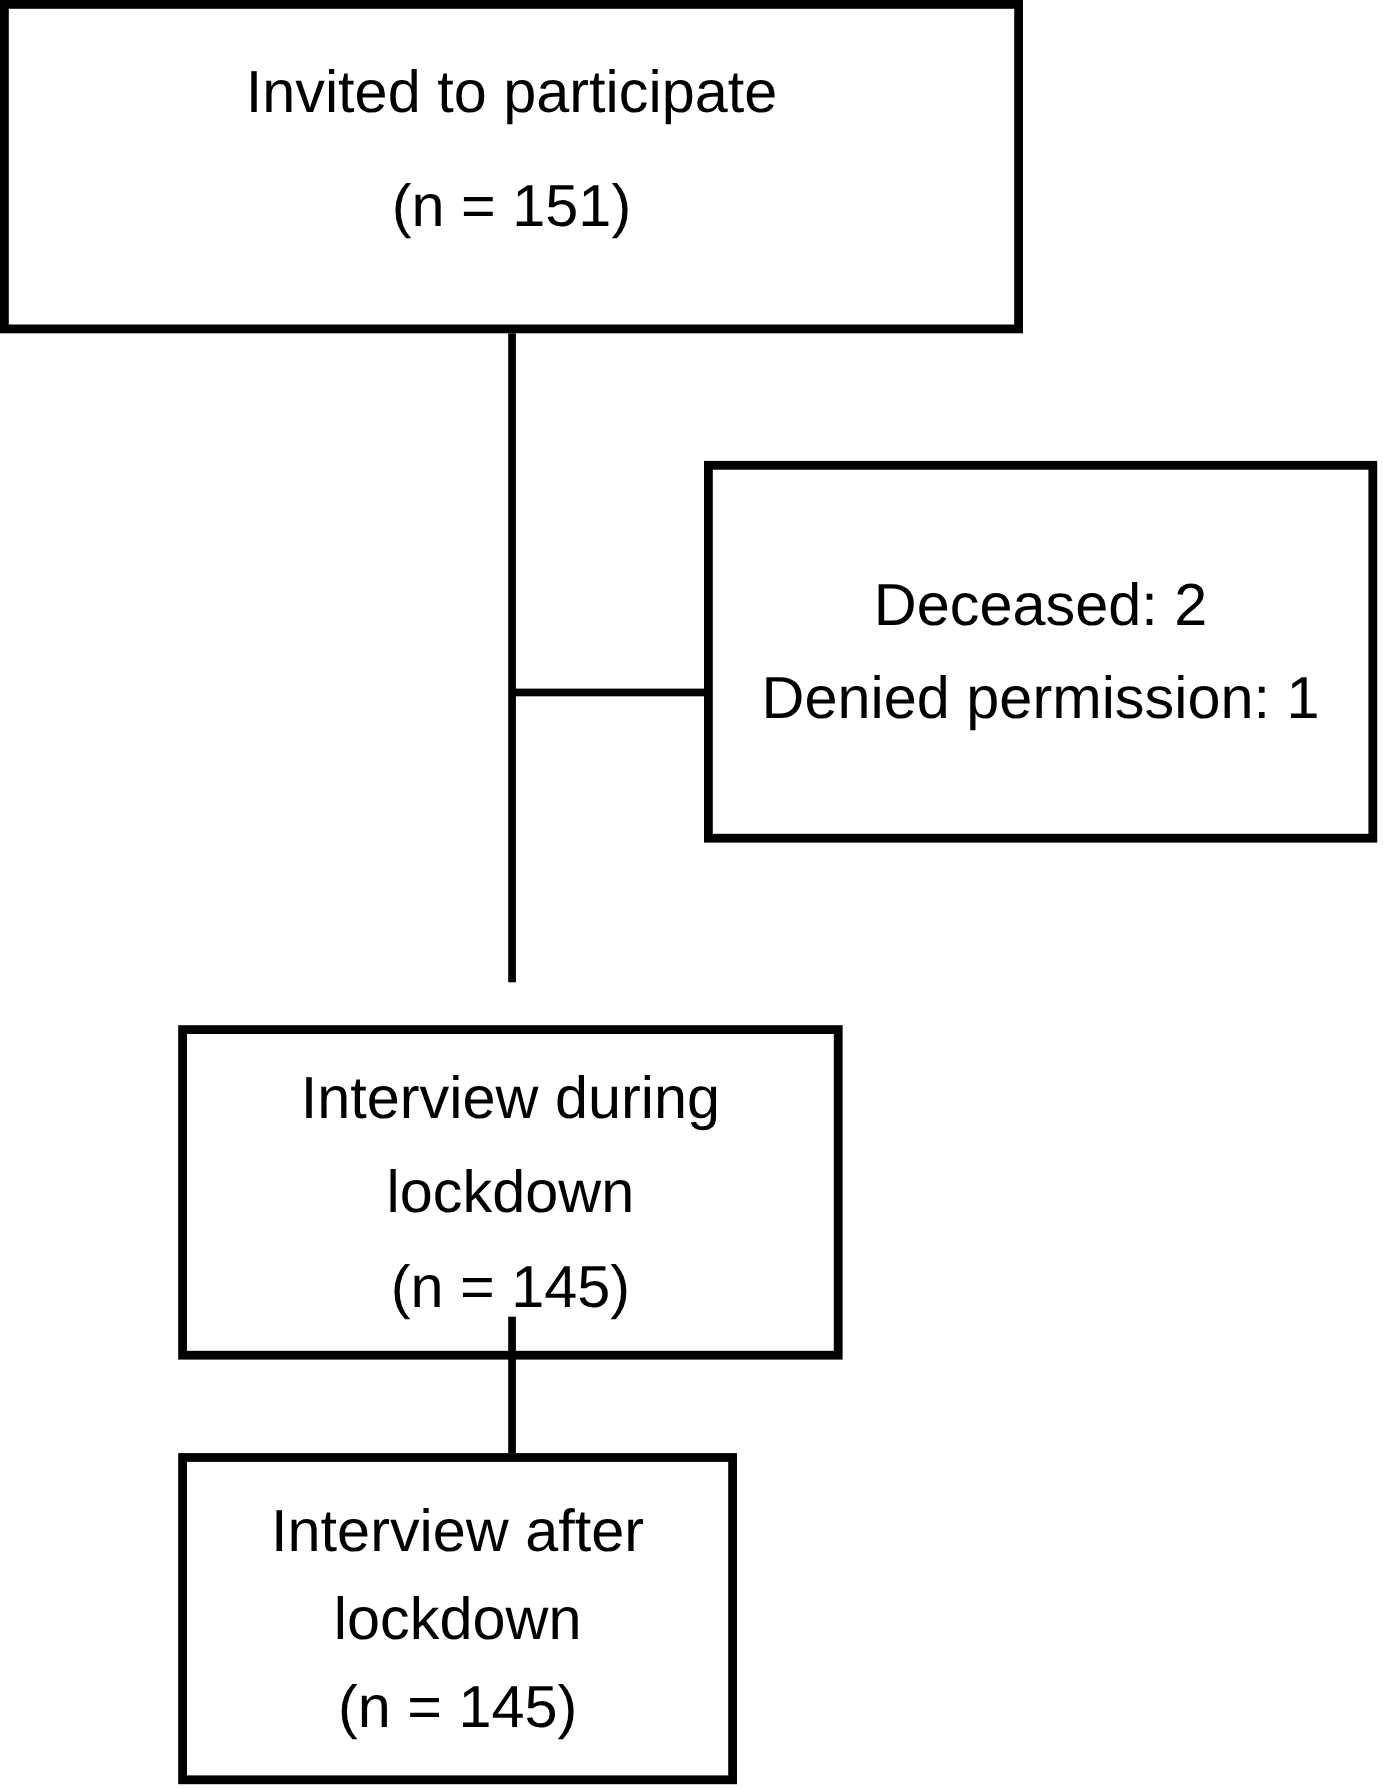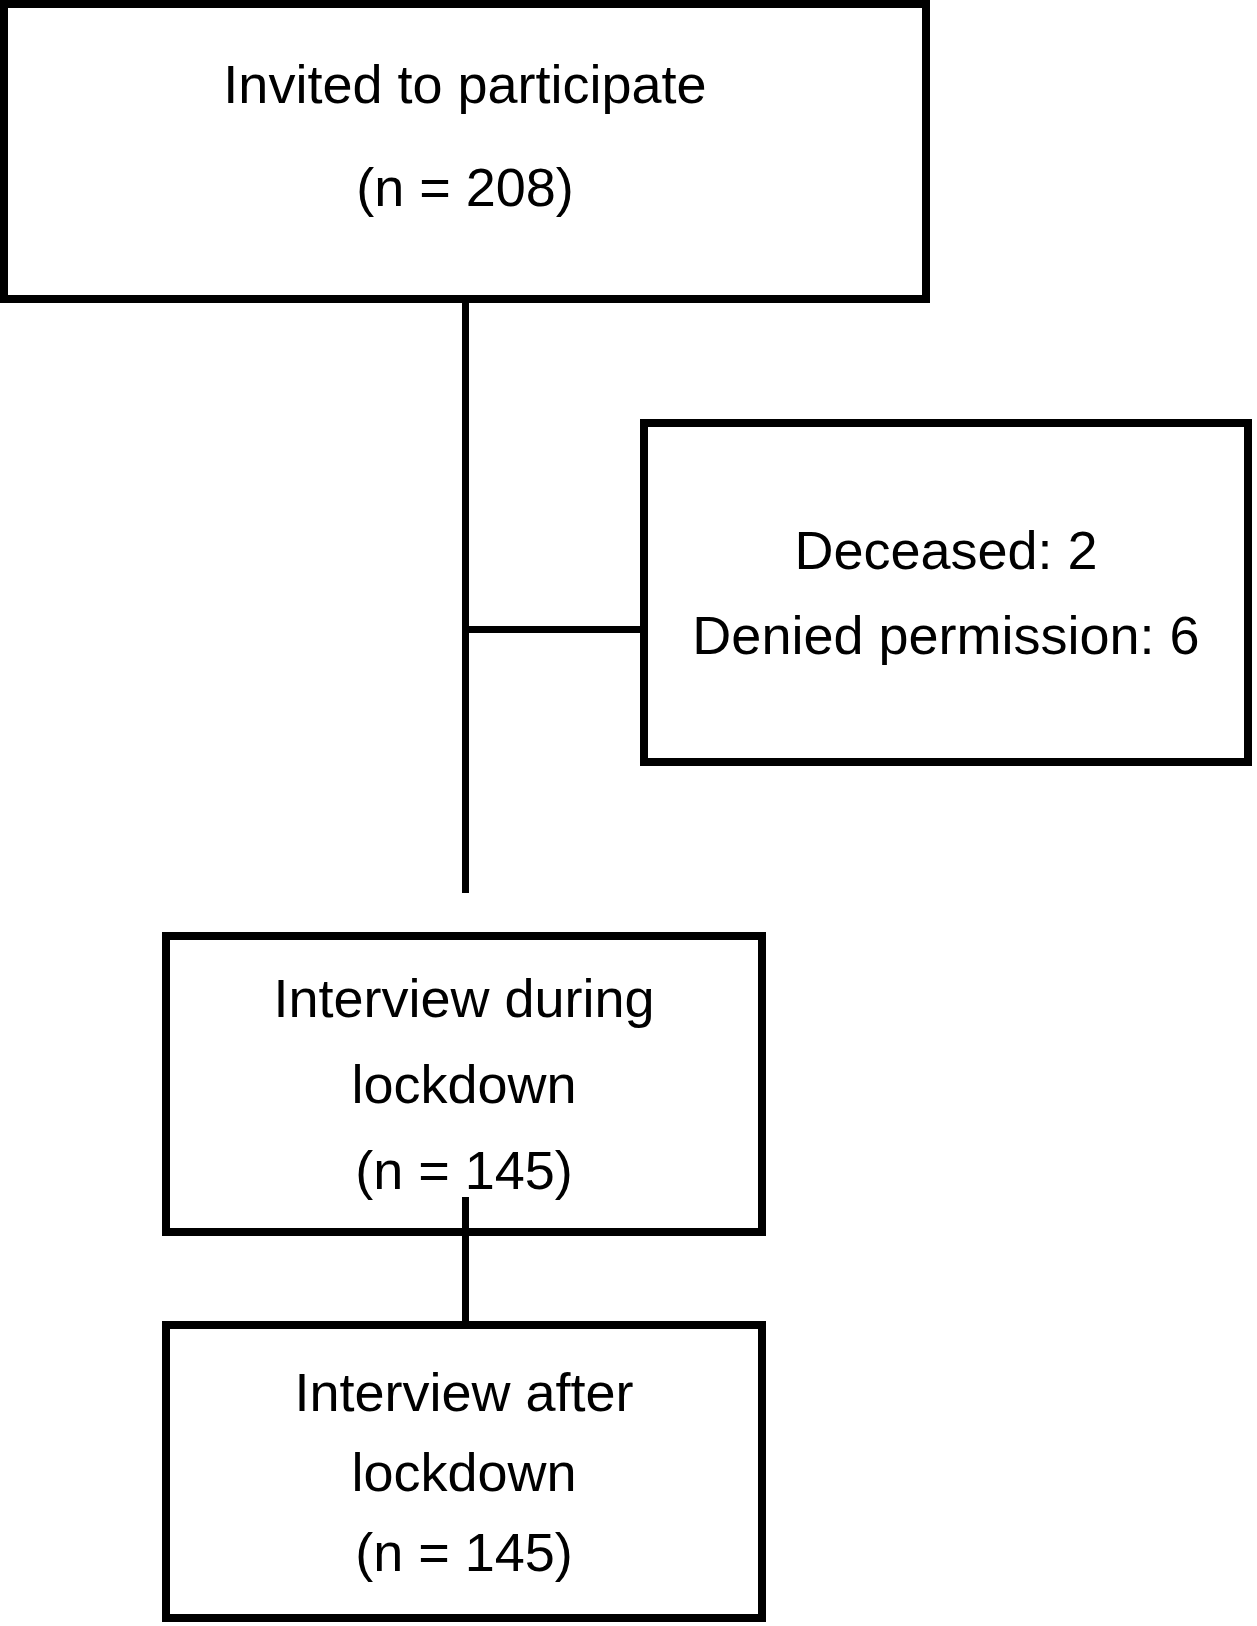--- a/index.html
+++ b/index.html
@@ -55,21 +55,21 @@
     left: 162px;
     top: 932px;
     width: 604px;
     height: 304px;
     line-height: 86px;
   }
   
   .node-after {
     left: 162px;
     top: 1321px;
-    width: 604px;
+    width: 508px;
     height: 301px;
     line-height: 80px;
   }
   .connector {
     position: absolute;
     background: #000000;
   }
   .connector-v1 {
     left: 462px;
     top: 303px;
@@ -89,30 +89,30 @@
     height: 124px;
   }
 </style>
 </head>
 <body>
 
 <div class="diagram">
 
   <div class="node node-invited">
     <span class="line">Invited to participate</span>
-    <span class="line">(n = 208)</span>
+    <span class="line">(n = 151)</span>
   </div>
 
   <div class="connector connector-v1"></div>
 
   <div class="connector connector-h-branch"></div>
 
   <div class="node node-excluded">
     <span class="line">Deceased: 2</span>
-    <span class="line">Denied permission: 6</span>
+    <span class="line">Denied permission: 1</span>
   </div>
 
   <div class="node node-during">
     <span class="line">Interview during</span>
     <span class="line">lockdown</span>
     <span class="line">(n = 145)</span>
   </div>
 
   <div class="connector connector-v2"></div>
 

